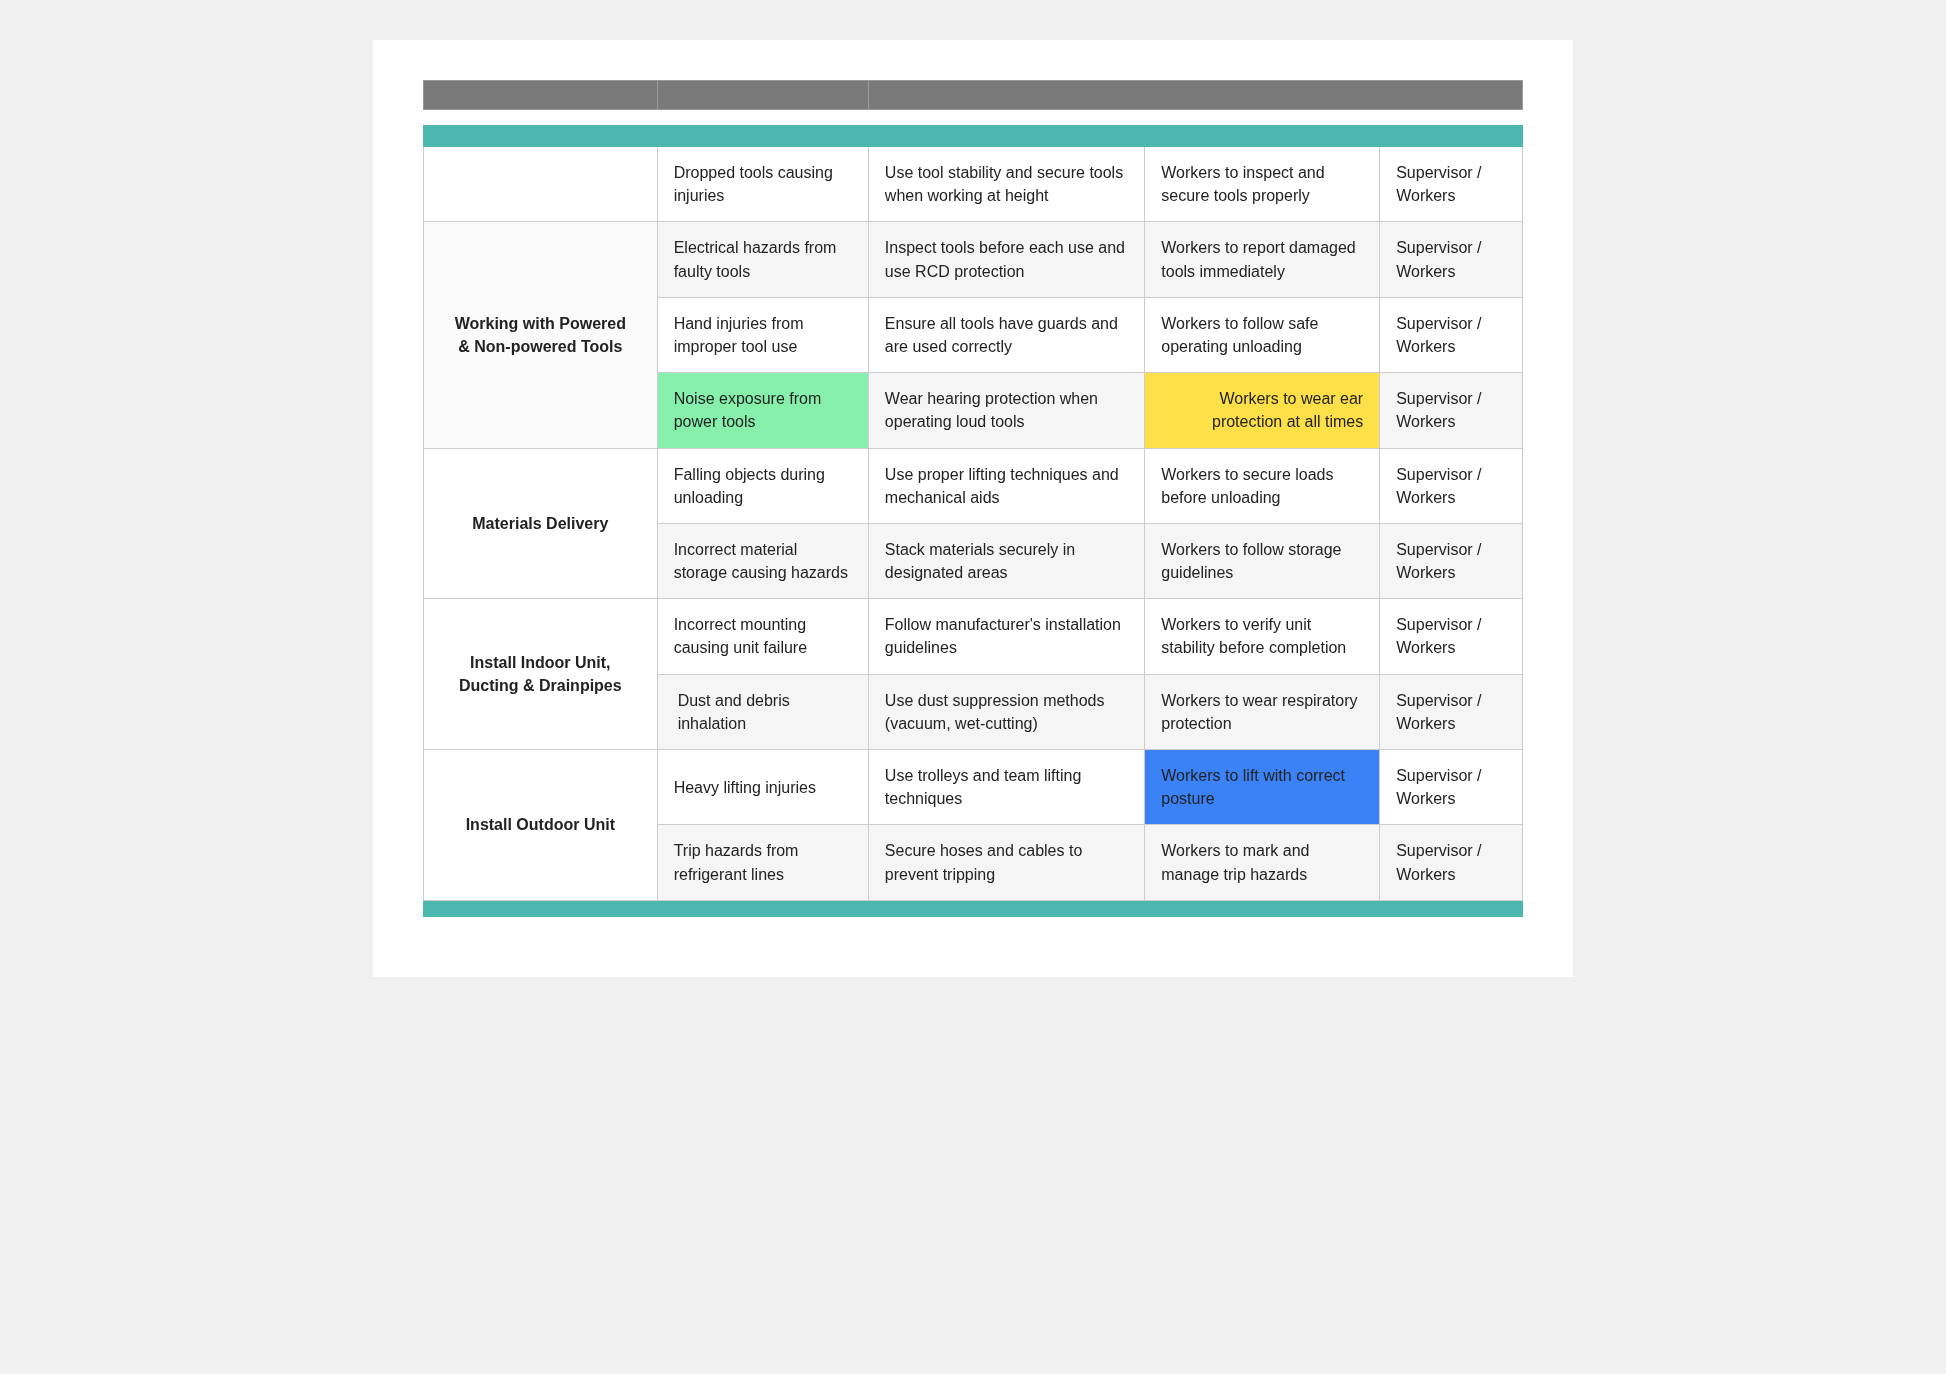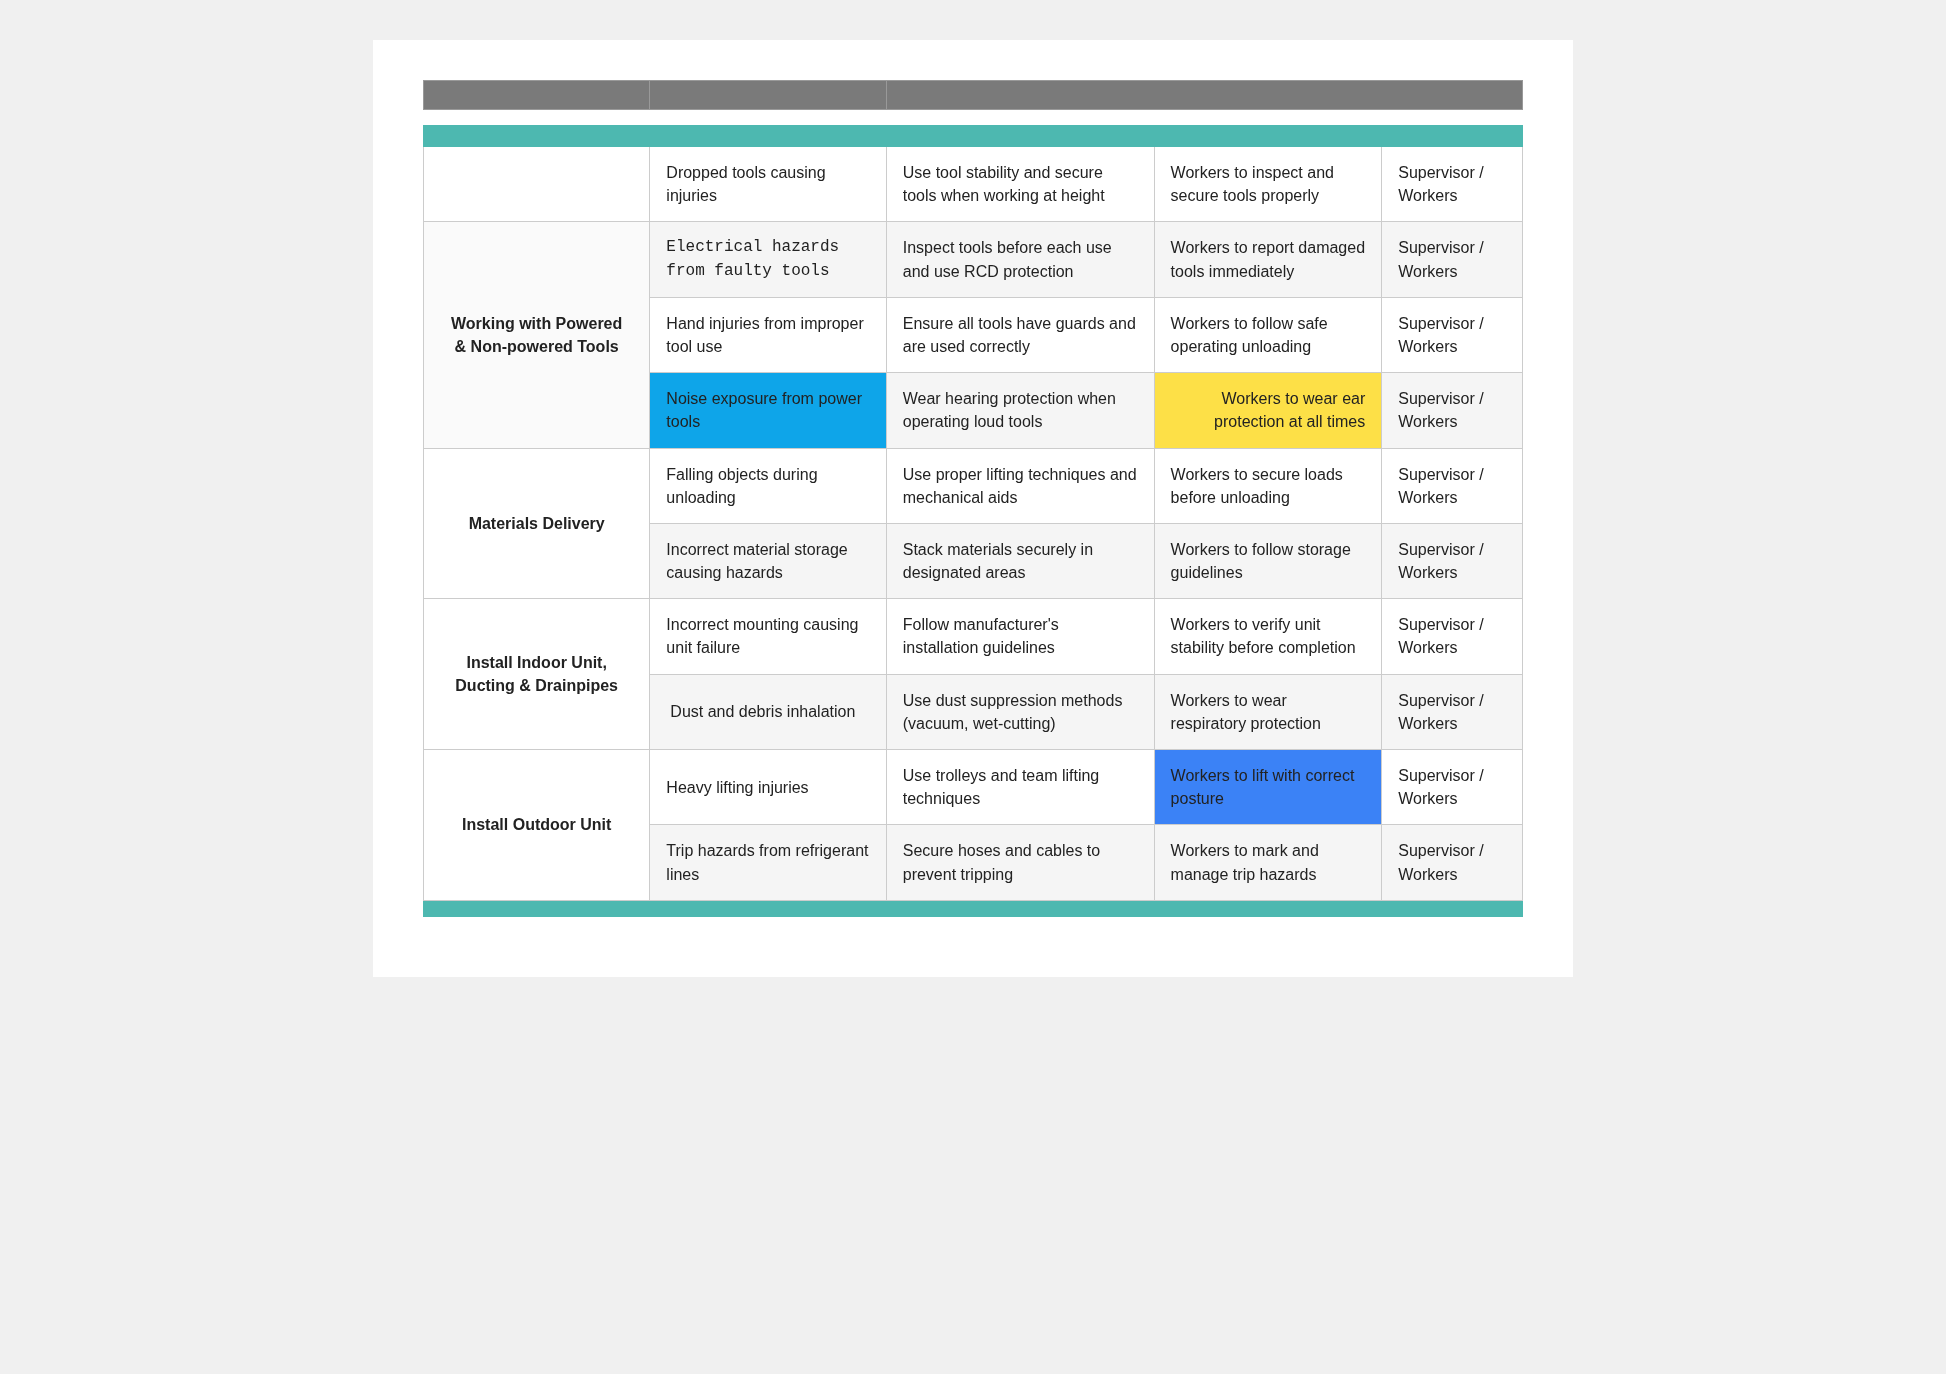--- a/index.html
+++ b/index.html
@@ -106,33 +106,33 @@
     <tbody id="table-body">
     <tr>
           <td class="task-cell" rowspan="1"></td>
           <td style="background: rgb(255, 255, 255);">Dropped tools causing injuries</td>
           <td style="background: rgb(255, 255, 255);">Use tool stability and secure tools when working at height</td>
           <td style="background: rgb(255, 255, 255);">Workers to inspect and secure tools properly</td>
           <td style="background: rgb(255, 255, 255);">Supervisor / Workers</td>
         </tr>
         <tr>
           <td class="task-cell" rowspan="3">Working with Powered &amp;&nbsp;Non-powered Tools</td>
-          <td style="background: rgb(245, 245, 245); font-family: Liberation Mono, monospace;">Electrical hazards from faulty tools</td>
+          <td style="background: rgb(245, 245, 245);">Electrical hazards from faulty tools</td>
           <td style="background: rgb(245, 245, 245);">Inspect tools before each use and use RCD protection</td>
           <td style="background: rgb(245, 245, 245);">Workers to report damaged tools immediately</td>
           <td style="background: rgb(245, 245, 245);">Supervisor / Workers</td>
         </tr>
         <tr>
           <td style="background: rgb(255, 255, 255);">Hand injuries from improper tool use</td>
           <td style="background: rgb(255, 255, 255);">Ensure all tools have guards and are used correctly</td>
           <td style="background: rgb(255, 255, 255);">Workers to follow safe operating unloading</td>
           <td style="background: rgb(255, 255, 255);">Supervisor / Workers</td>
         </tr>
         <tr>
-          <td style="background: #0ea5e9;">Noise exposure from power tools</td>
+          <td style="background: #86efac;">Noise exposure from power tools</td>
           <td style="background: rgb(245, 245, 245);">Wear hearing protection when operating loud tools</td>
           <td style="background: #fde047; text-align: right;">Workers to wear ear protection at all times</td>
           <td style="background: rgb(245, 245, 245);">Supervisor / Workers</td>
         </tr>
         <tr>
           <td class="task-cell" rowspan="2">Materials Delivery</td>
           <td style="background: rgb(255, 255, 255);">Falling objects during unloading</td>
           <td style="background: rgb(255, 255, 255);">Use proper lifting techniques and mechanical aids</td>
           <td style="background: rgb(255, 255, 255);">Workers to secure loads before unloading</td>
           <td style="background: rgb(255, 255, 255);">Supervisor / Workers</td>

